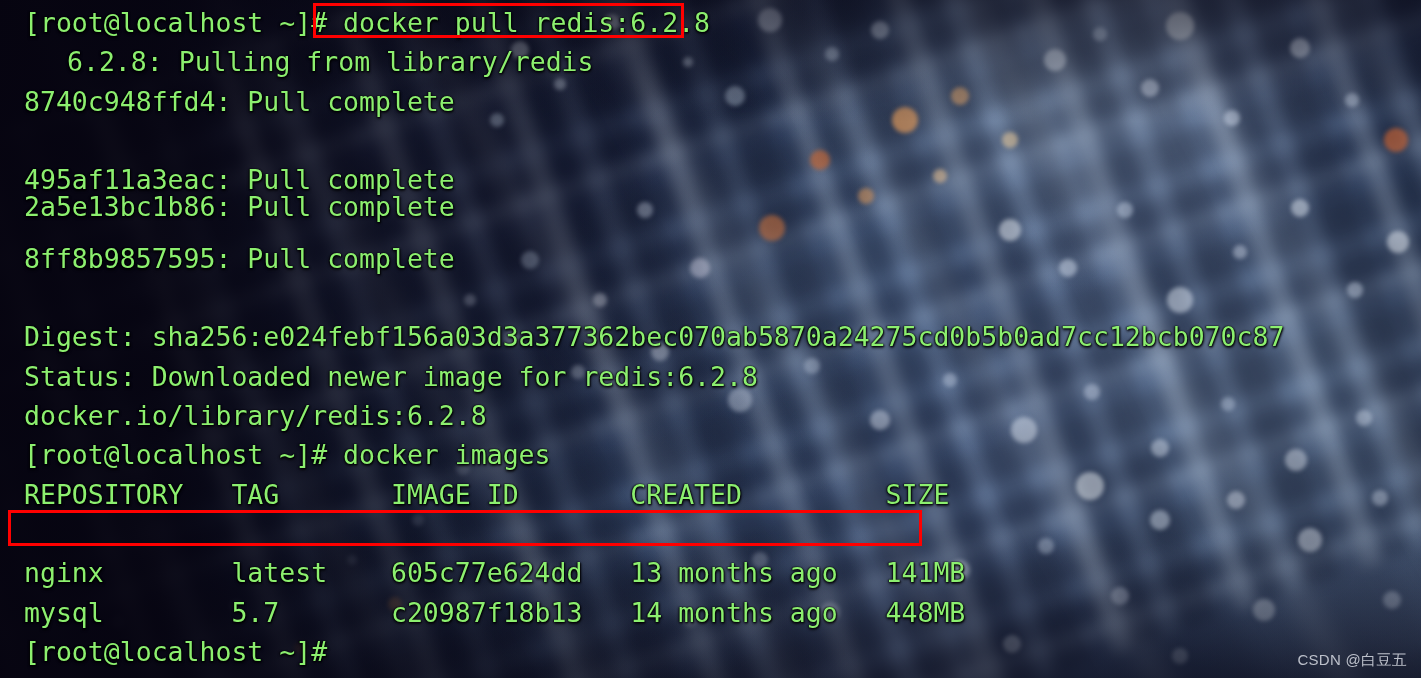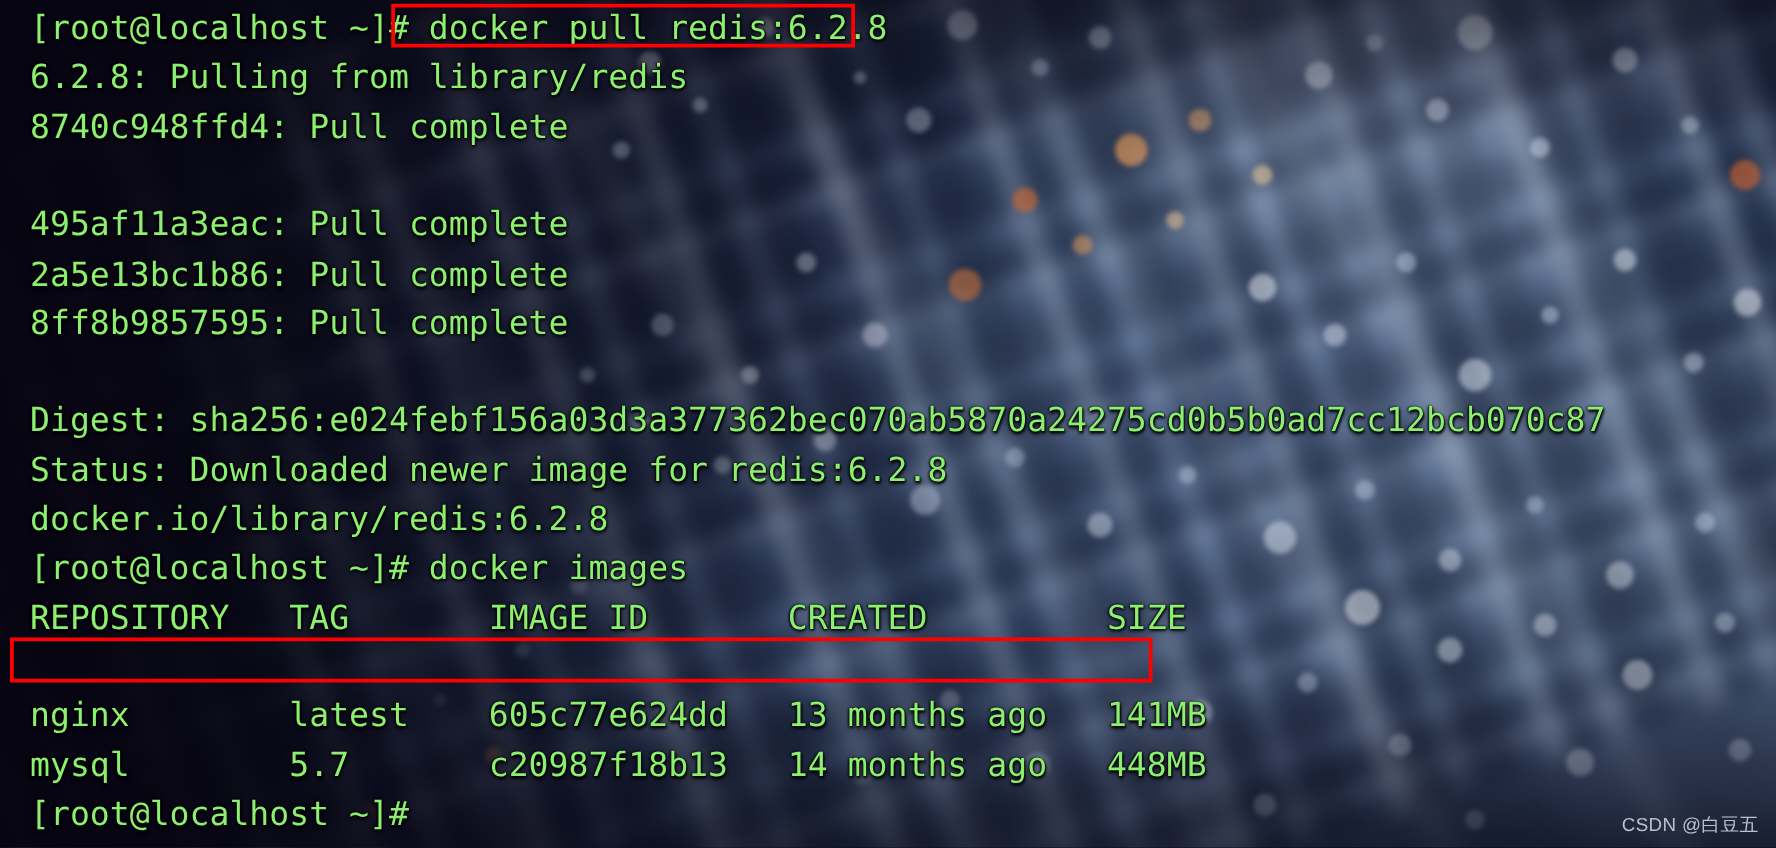--- a/index.html
+++ b/index.html
@@ -234,24 +234,24 @@
         <span class="bk" style="left: 230px; top: 600px; width: 12px; height: 12px; background: rgb(203, 216, 234); opacity: 0.2;"></span>
         <span class="bk" style="left: 456px; top: 461px; width: 14px; height: 14px; background: rgb(207, 220, 238); opacity: 0.26;"></span>
         <span class="bk" style="left: 412px; top: 514px; width: 12px; height: 12px; background: rgb(196, 210, 230); opacity: 0.22;"></span>
         <span class="bk" style="left: 347px; top: 555px; width: 10px; height: 10px; background: rgb(188, 203, 224); opacity: 0.2;"></span>
       </div>
     <div id="bg-vignette"></div>
   </div>
 
   <div id="term">
       <div class="line" style="top: 3px;">[root@localhost ~]# docker pull redis:6.2.8</div>
-      <div class="line" style="top: 42.3px;">6.2.8: Pulling from library/redis</div>
+      <div class="line" style="top: 42.3px; margin-left: 43px;">6.2.8: Pulling from library/redis</div>
       <div class="line" style="top: 81.6px;">8740c948ffd4: Pull complete</div>
       <div class="line" style="top: 160.2px;">495af11a3eac: Pull complete</div>
-      <div class="line" style="top: 201px;">2a5e13bc1b86: Pull complete</div>
+      <div class="line" style="top: 187px;">2a5e13bc1b86: Pull complete</div>
       <div class="line" style="top: 238.8px;">8ff8b9857595: Pull complete</div>
       <div class="line" style="top: 317.4px;">Digest: sha256:e024febf156a03d3a377362bec070ab5870a24275cd0b5b0ad7cc12bcb070c87</div>
       <div class="line" style="top: 356.7px;">Status: Downloaded newer image for redis:6.2.8</div>
       <div class="line" style="top: 396px;">docker.io/library/redis:6.2.8</div>
       <div class="line" style="top: 474.6px;">REPOSITORY   TAG       IMAGE ID       CREATED         SIZE</div>
       <div class="line" style="top: 435.3px;">[root@localhost ~]# docker images</div>
       <div class="line" style="top: 553.2px; text-align: right;">nginx        latest    605c77e624dd   13 months ago   141MB</div>
       <div class="line" style="top: 592.5px;">mysql        5.7       c20987f18b13   14 months ago   448MB</div>
       <div class="line" style="top: 631.8px;">[root@localhost ~]#</div>
     </div>

